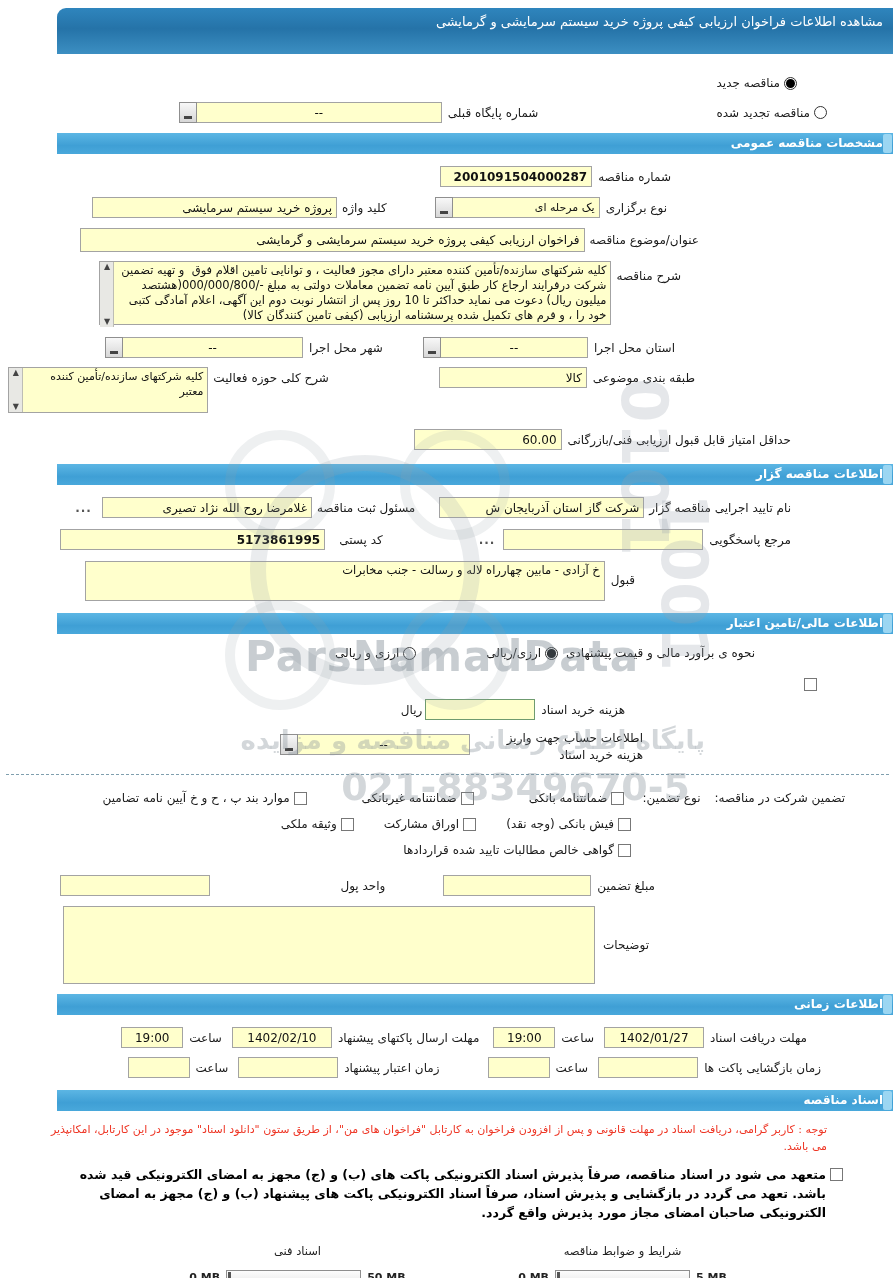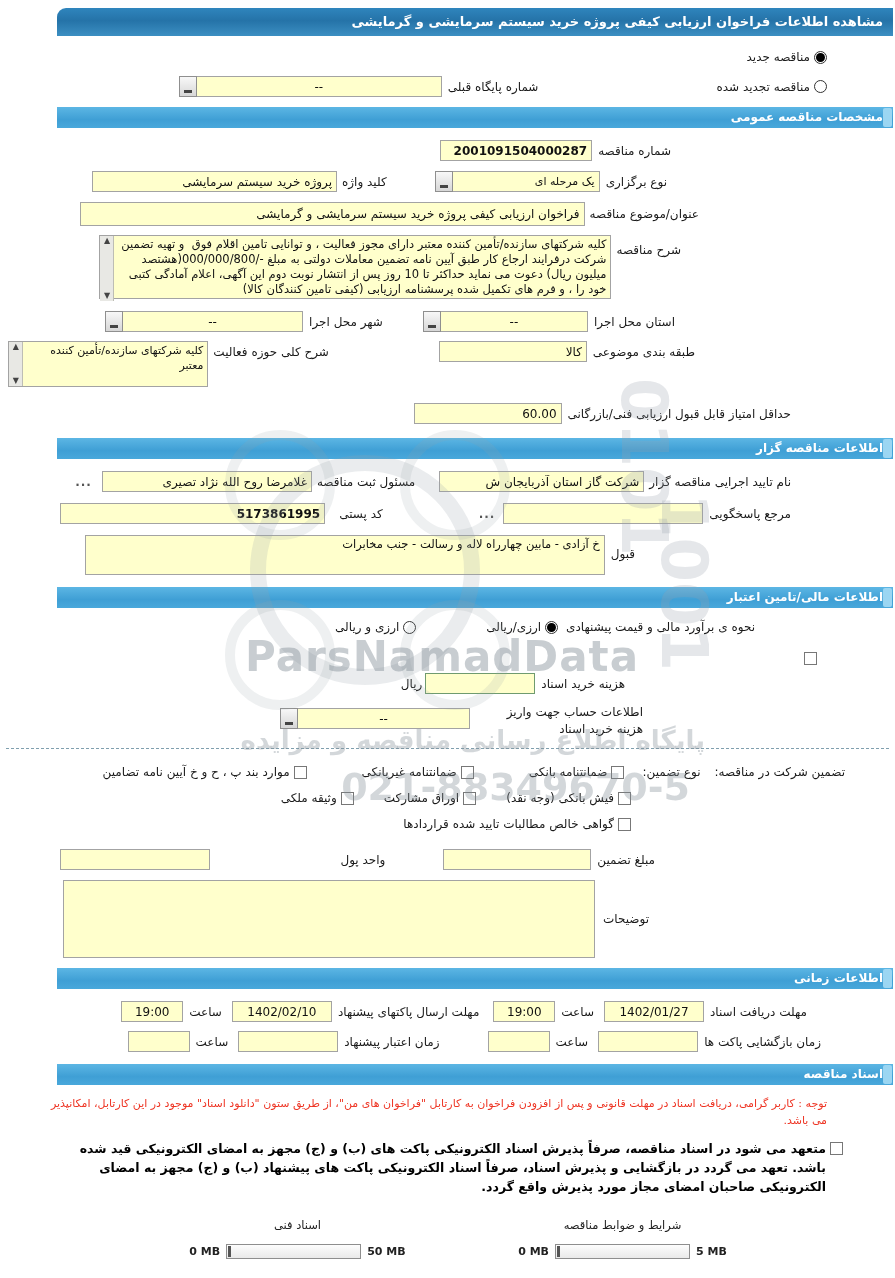--- a/index.html
+++ b/index.html
@@ -2,23 +2,23 @@
 <html lang="fa" dir="rtl"><head>
 <meta charset="utf-8">
 <style>
   * { box-sizing: border-box; margin: 0; padding: 0; }
   html,body { width:895px; height:1278px; background:#fff; overflow:hidden;
     font-family:"DejaVu Sans", sans-serif; }
   body { position:relative; direction:rtl; color:#222; }
 
   
   .titlebar{
-    margin:8px 2px 0 57px; height:28px; line-height:28px;
+    margin:8px 2px 0 57px; height:46px; line-height:28px;
     background:linear-gradient(#2f85bd 0%, #2573a8 45%, #3c8fc2 100%);
-    border-top-left-radius:9px; color:#fff; font-weight:bold; font-size:13px;
+    border-top-left-radius:9px; color:#fff; font-weight:normal; font-size:13px;
     padding:0 10px 0 0;
   }
 
   
   .secbar{
     margin:0 2px 0 57px; height:21px; line-height:21px; position:relative;
     background:linear-gradient(#5cb6e4 0%, #3f9fd5 60%, #49a8db 100%);
     color:#fff; font-weight:bold; font-size:12px; padding:0 10px 0 0;
   }
   .secbar::before{
@@ -92,21 +92,21 @@
   .wm .d1{ left:555px; top:430px; font-size:64px; font-weight:bold;
     transform:rotate(90deg); direction:ltr; color:rgba(150,160,170,.25); }
   .wm .d2{ left:595px; top:545px; font-size:64px; font-weight:bold;
     transform:rotate(90deg); direction:ltr; color:rgba(150,160,170,.25); }
 </style>
 </head>
 <body>
 
 <div class="titlebar">مشاهده اطلاعات فراخوان ارزیابی کیفی پروژه خرید سیستم سرمایشی و گرمایشی</div>
 
-<div class="row" style="padding:14px 68px 0 0;">
+<div class="row" style="padding:14px 98px 0 0;margin-top:8px;">
   <span class="radio sel"></span>
   <span class="lbl" style="margin-right:4px;">مناقصه جدید</span>
 </div>
 <div class="row" style="padding:12px 68px 0 0;">
   <span class="radio"></span>
   <span class="lbl" style="margin-right:4px;">مناقصه تجدید شده</span>
   <span class="lbl" style="margin-right:178px;">شماره پایگاه قبلی</span>
   <span class="combo" style="margin-right:6px;">
     <span class="combo-btn">
         <i></i>

